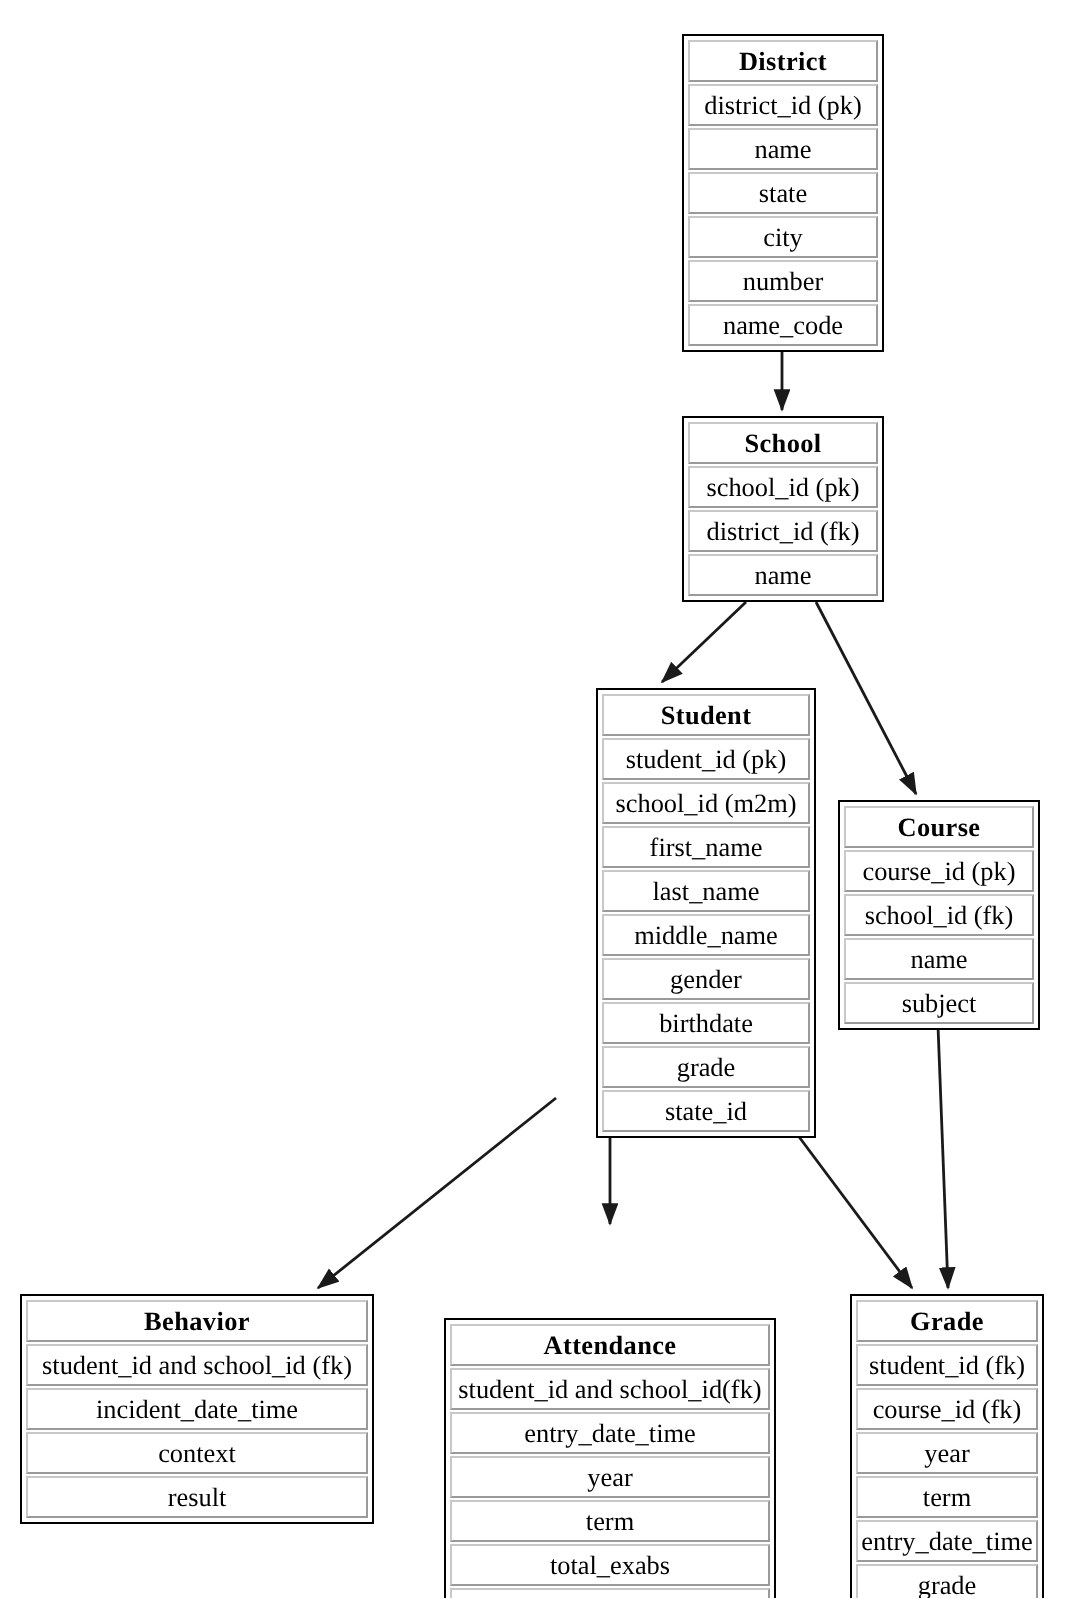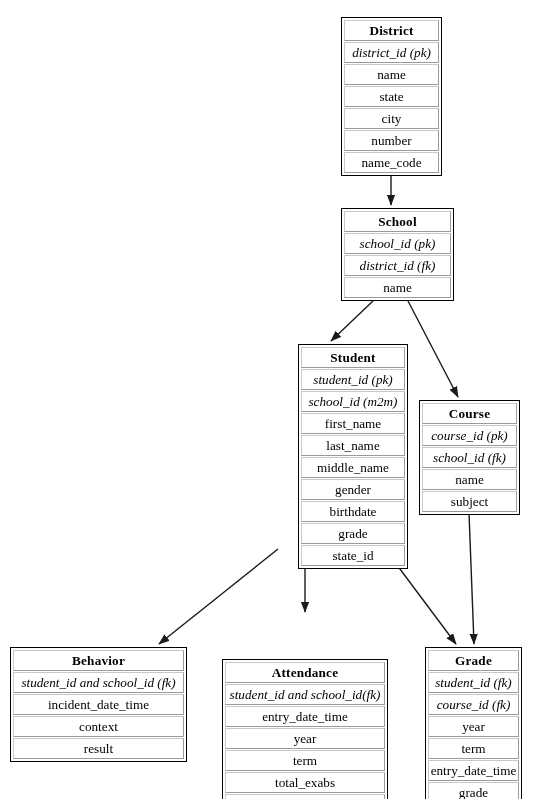--- a/index.html
+++ b/index.html
@@ -51,21 +51,20 @@
     color: #000000;
     white-space: nowrap;
     overflow: hidden;
   }
   .row.title {
     font-weight: bold;
     font-style: normal;
     letter-spacing: 0.2px;
   }
   .row.key {
-    font-style: italic;
   }
 </style>
 </head>
 <body>
 
 <div id="canvas">
 
   <svg class="edge-layer" viewBox="0 0 540 799" xmlns="http://www.w3.org/2000/svg">
     <defs>
       <marker id="arrowhead" markerWidth="9" markerHeight="9" refX="7.4" refY="3" orient="auto" markerUnits="strokeWidth">
@@ -88,21 +87,21 @@
         <div class="entity-inner">
           <div class="row title">District</div>
           <div class="row key">district_id (pk)</div>
           <div class="row">name</div>
           <div class="row">state</div>
           <div class="row">city</div>
           <div class="row">number</div>
           <div class="row">name_code</div>
         </div>
       </div>
-      <div class="entity" style="left: 341px; top: 208px; width: 113px; border-color: rgb(0, 0, 0);">
+      <div class="entity" style="left: 341px; top: 208px; width: 101px; border-color: rgb(0, 0, 0);">
         <div class="entity-inner">
           <div class="row title">School</div>
           <div class="row key">school_id (pk)</div>
           <div class="row key">district_id (fk)</div>
           <div class="row">name</div>
         </div>
       </div>
       <div class="entity" style="left: 270px; top: 344px; width: 110px; border-color: rgb(0, 0, 0); margin-left: 28px;">
         <div class="entity-inner">
           <div class="row title">Student</div>

